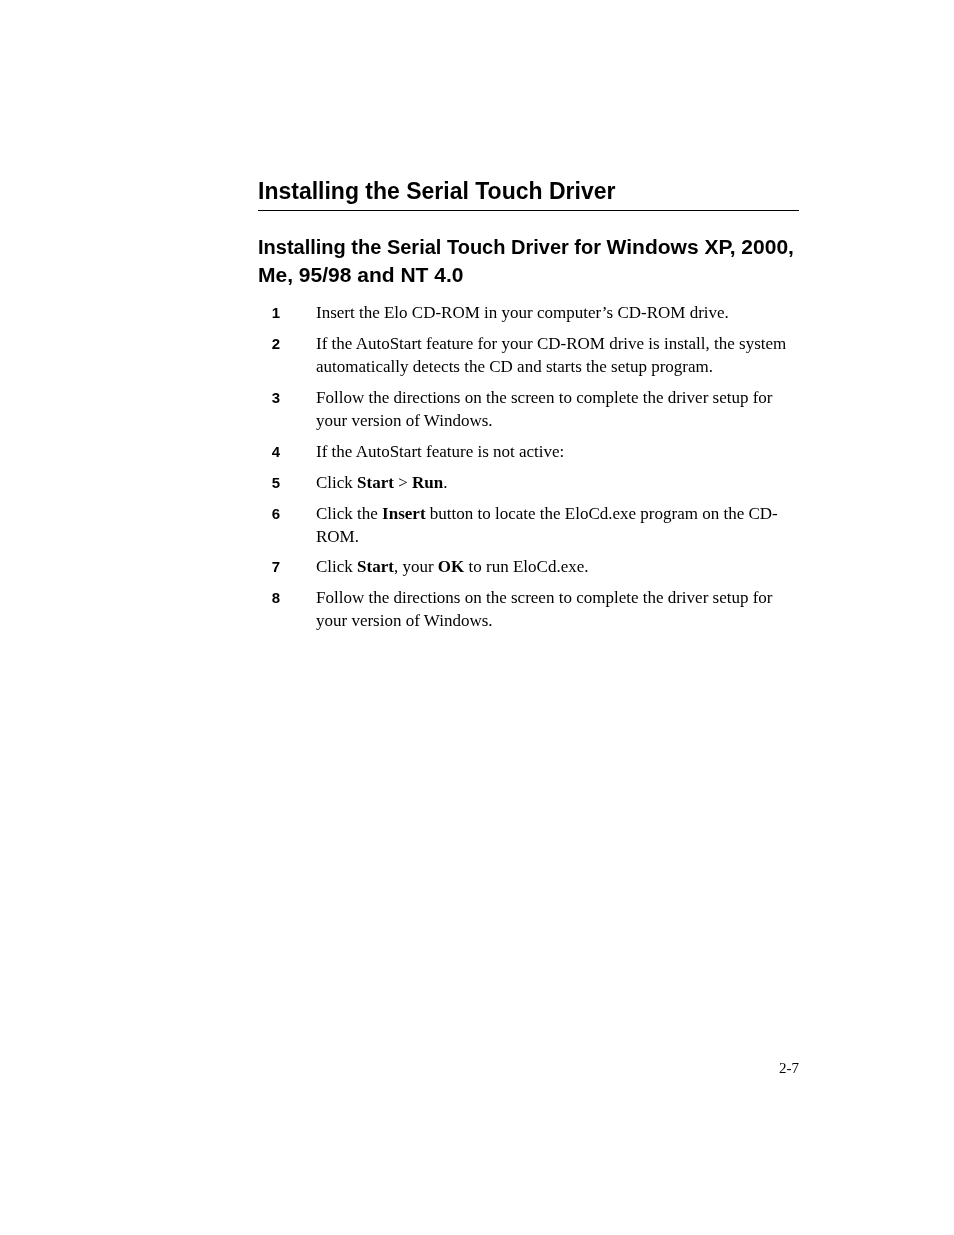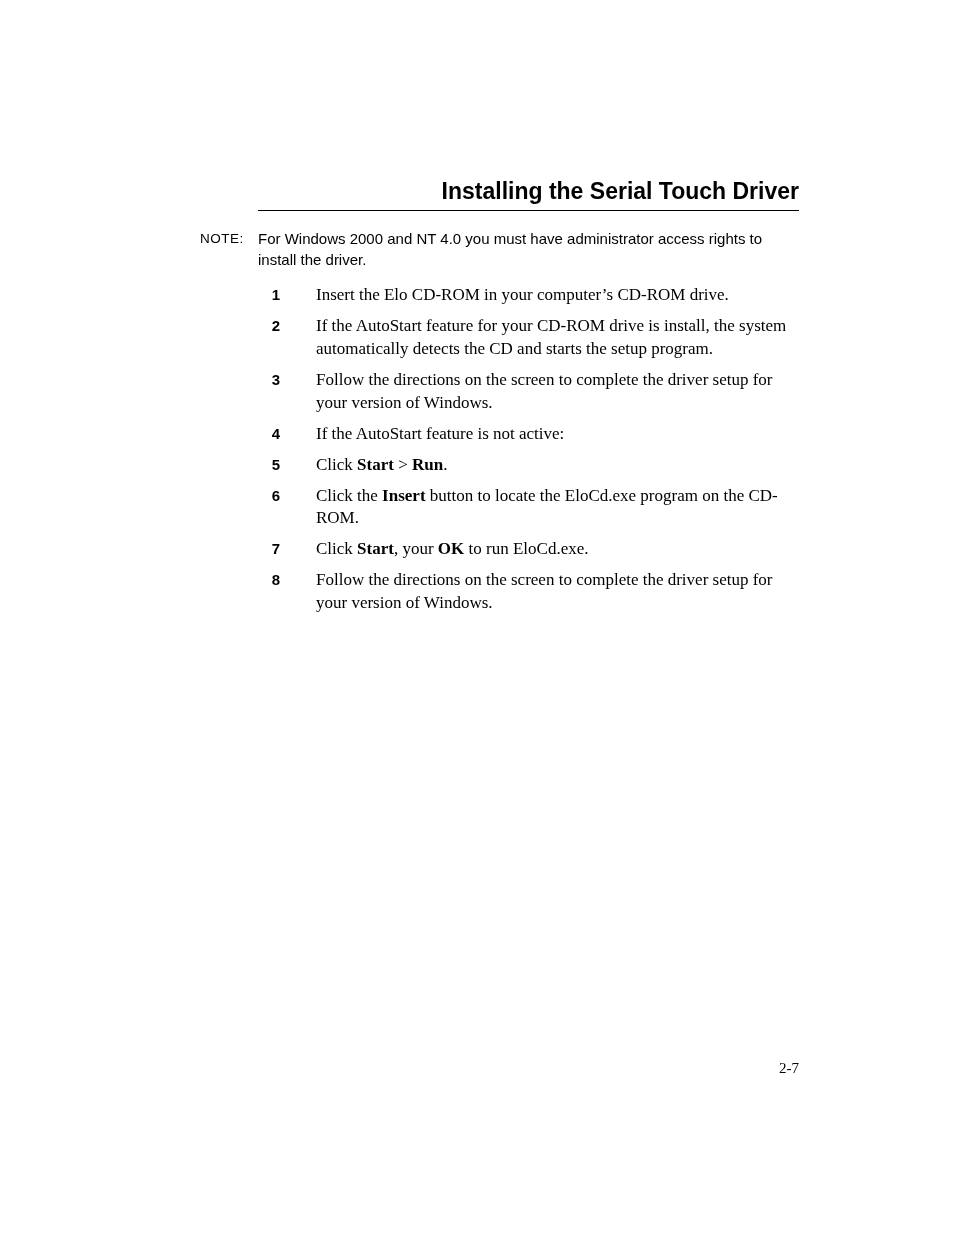--- a/index.html
+++ b/index.html
@@ -17,21 +17,20 @@
   .content-left { margin-left: 258px; }
 
   .h1 {
     font-family: Arial, Helvetica, sans-serif;
     font-weight: 700;
     font-size: 23px;
     line-height: 1.15;
     padding-bottom: 6px;
     border-bottom: 1px solid #000;
     margin-right: 155px;
-    text-align: right;
   }
   .h2 {
     font-family: Arial, Helvetica, sans-serif;
     font-weight: 700;
     font-size: 20px;
     line-height: 1.3;
     margin-top: 22px;
     margin-right: 155px;
   }
   .h2 .emph {
@@ -93,25 +92,24 @@
     text-align: center;
   }
 </style>
 </head>
 <body>
 
 <div class="page">
 
   <h1 class="h1 content-left">Installing the Serial Touch Driver</h1>
 
+  <h2 class="h2 content-left">
+    <span>Installing the Serial Touch Driver for </span><span class="emph">Windows XP, 2000, Me, 95/98 and NT 4.0</span>
+  </h2>
 
-  <div class="note-row">
-    <div class="note-label">NOTE:</div>
-    <div class="note-text">For Windows 2000 and NT 4.0 you must have administrator access rights to install the driver.</div>
-  </div>
 
   <div class="steps content-left" id="steps">
       <div class="step">
         <div class="num">1</div>
         <div class="body"><span>Insert the Elo CD-ROM in your computer’s CD-ROM drive.</span></div>
       </div>
       <div class="step">
         <div class="num">2</div>
         <div class="body"><span>If the AutoStart feature for your CD-ROM drive is install, the system automatically detects the CD and starts the setup program.</span></div>
       </div>

